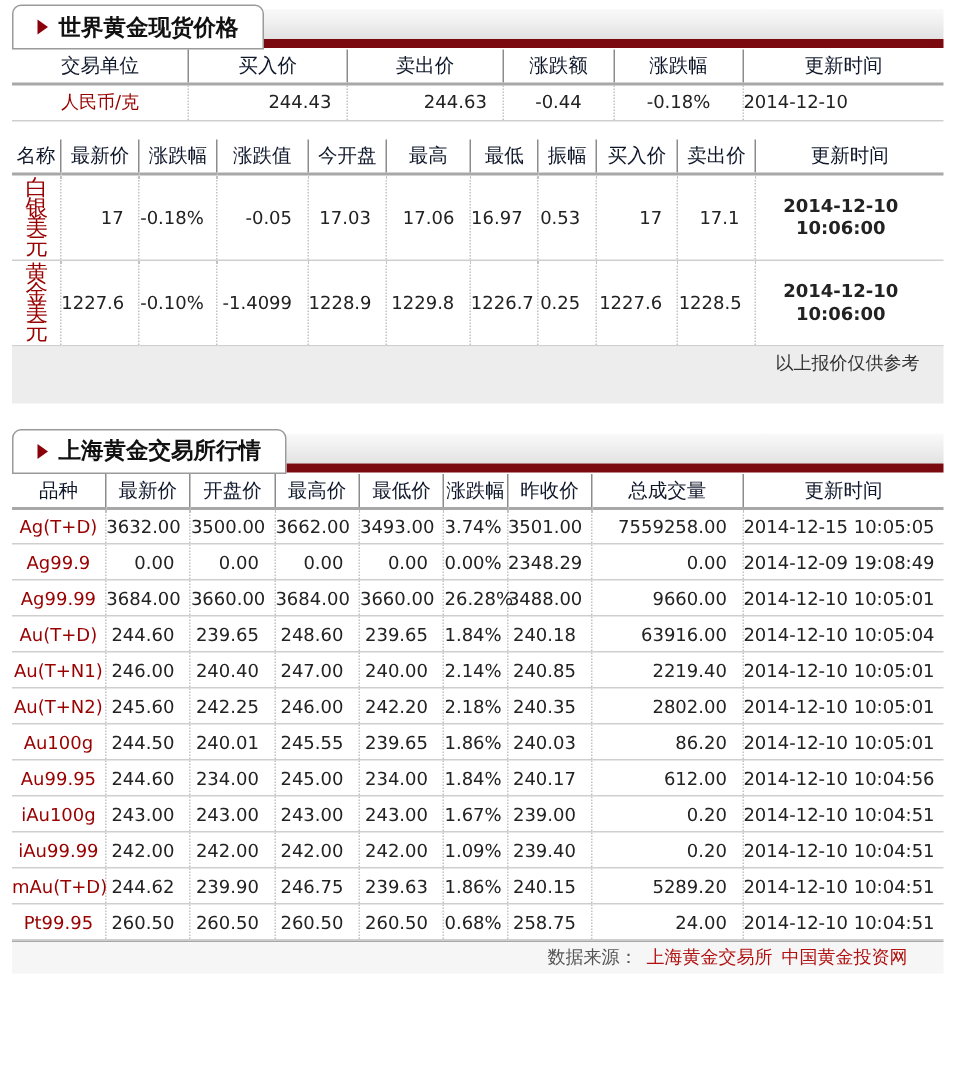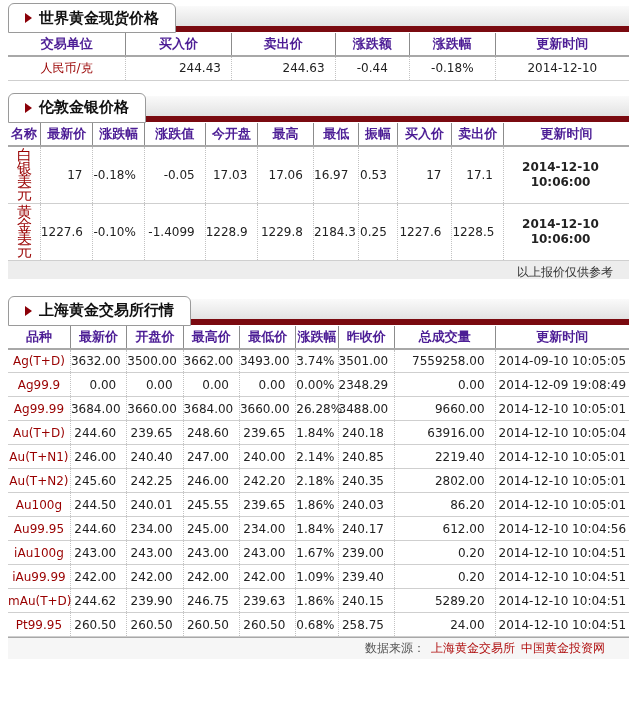--- a/index.html
+++ b/index.html
@@ -12,35 +12,35 @@
   .sec3 { margin-top:17px; }
   .tab { display:inline-flex; align-items:center; gap:7px; background:#fff;
     border:1px solid #9a9a9a; border-radius:6px 6px 0 0; height:30px; padding:12px 16px;
     font-size:15px; font-weight:bold; color:#111; position:relative; z-index:2; cursor:pointer; }
   .arrow { width:0; height:0; border-left:7px solid #8b0008;
     border-top:5px solid transparent; border-bottom:5px solid transparent; }
   .hdr-rest { flex:1; height:26px; margin-bottom:1px;
     background:linear-gradient(180deg,#fafafa 0%,#ececec 60%,#e2e2e2 100%);
     border-bottom:6px solid #7a0a10; }
   table { border-collapse:collapse; table-layout:fixed; width:100%; }
-  thead th { height:23px; font-weight:bold; font-size:13px; color:#4c1d95;
+  thead th { height:23px; font-weight:normal; font-size:13px; color:#0f172a;
     border-bottom:2px solid #a8a8a8; text-align:center;margin-top:16px; }
   thead th:not(:last-child) { border-right:1px solid #8c8c8c; }
   tbody td { height:24px; font-size:12px; color:#222; border-bottom:1px solid #cfcfcf; }
   tbody td:not(:last-child) { border-right:1px dotted #c2c2c2; }
   .name-cell { color:#990000;margin-top:17px; }
   .lnk { cursor:pointer; }
   .al-c  { text-align:center; }
-  .al-cd { text-align:center; white-space:nowrap; }
+  .al-cd { white-space:nowrap; }
   .al-r  { text-align:right; padding-right:10px; }
   .al-rt { text-align:center; padding-right:12px; line-height:15px;font-weight:bold; }
   .al-v  { text-align:center; font-size:15px; line-height:13px; padding:2px 9px;
            word-break:break-all; }
   .t-london tbody td { height:56px; }
-  .disclaimer { background:#ededed; height:18px; line-height:22px; text-align:right;
+  .disclaimer { background:#ededed; height:38px; line-height:22px; text-align:right;
     padding-right:16px; font-size:12px; color:#333; }
   .source-bar { border-top:1px solid #a8a8a8; background:#f6f6f6; height:22px;
     line-height:20px; text-align:right; padding-right:24px; font-size:12px; color:#555; }
   .source-bar .slink { color:#b01010; margin-left:6px; cursor:pointer; }
 </style>
 </head>
 <body>
 
 <div class="section sec1">
   <div class="sec-hdr">
@@ -76,27 +76,20 @@
           <td class="al-r">244.63</td>
           <td class="al-c">-0.44</td>
           <td class="al-c">-0.18%</td>
           <td class="al-cd">2014-12-10</td>
         </tr>
       </tbody>
   </table>
 </div>
 
 <div class="section sec2">
-  <div class="sec-hdr">
-    <div class="tab">
-      <span class="arrow"></span>
-      <span>伦敦金银价格</span>
-    </div>
-    <div class="hdr-rest"></div>
-  </div>
   <table class="t-london">
     <colgroup>
         <col style="width:32px">
         <col style="width:52px">
         <col style="width:51px">
       <col style="width:60px">
         <col style="width:52px">
         <col style="width:55px">
       <col style="width:45px">
         <col style="width:38px">
@@ -133,21 +126,21 @@
           <td class="al-r">17.1</td>
           <td class="al-rt">2014-12-10 10:06:00</td>
         </tr>
         <tr>
           <td class="al-v name-cell">黄金美元</td>
           <td class="al-r">1227.6</td>
           <td class="al-r">-0.10%</td>
           <td class="al-r">-1.4099</td>
           <td class="al-r">1228.9</td>
           <td class="al-r">1229.8</td>
-          <td class="al-r">2184.3</td>
+          <td class="al-r">1226.7</td>
           <td class="al-r">0.25</td>
           <td class="al-r">1227.6</td>
           <td class="al-r">1228.5</td>
           <td class="al-rt">2014-12-10 10:06:00</td>
         </tr>
       </tbody>
   </table>
   <div class="disclaimer">以上报价仅供参考</div>
 </div>
 
@@ -187,21 +180,21 @@
     <tbody>
         <tr>
           <td class="al-c name-cell lnk">Ag(T+D)</td>
           <td class="al-r">3632.00</td>
           <td class="al-r">3500.00</td>
           <td class="al-r">3662.00</td>
           <td class="al-r">3493.00</td>
           <td class="al-r">3.74%</td>
           <td class="al-r">3501.00</td>
           <td class="al-r">7559258.00</td>
-          <td class="al-cd">2014-09-10 10:05:05</td>
+          <td class="al-cd">2014-12-15 10:05:05</td>
         </tr>
         <tr>
           <td class="al-c name-cell lnk">Ag99.9</td>
           <td class="al-r">0.00</td>
           <td class="al-r">0.00</td>
           <td class="al-r">0.00</td>
           <td class="al-r">0.00</td>
           <td class="al-r">0.00%</td>
           <td class="al-r">2348.29</td>
           <td class="al-r">0.00</td>

